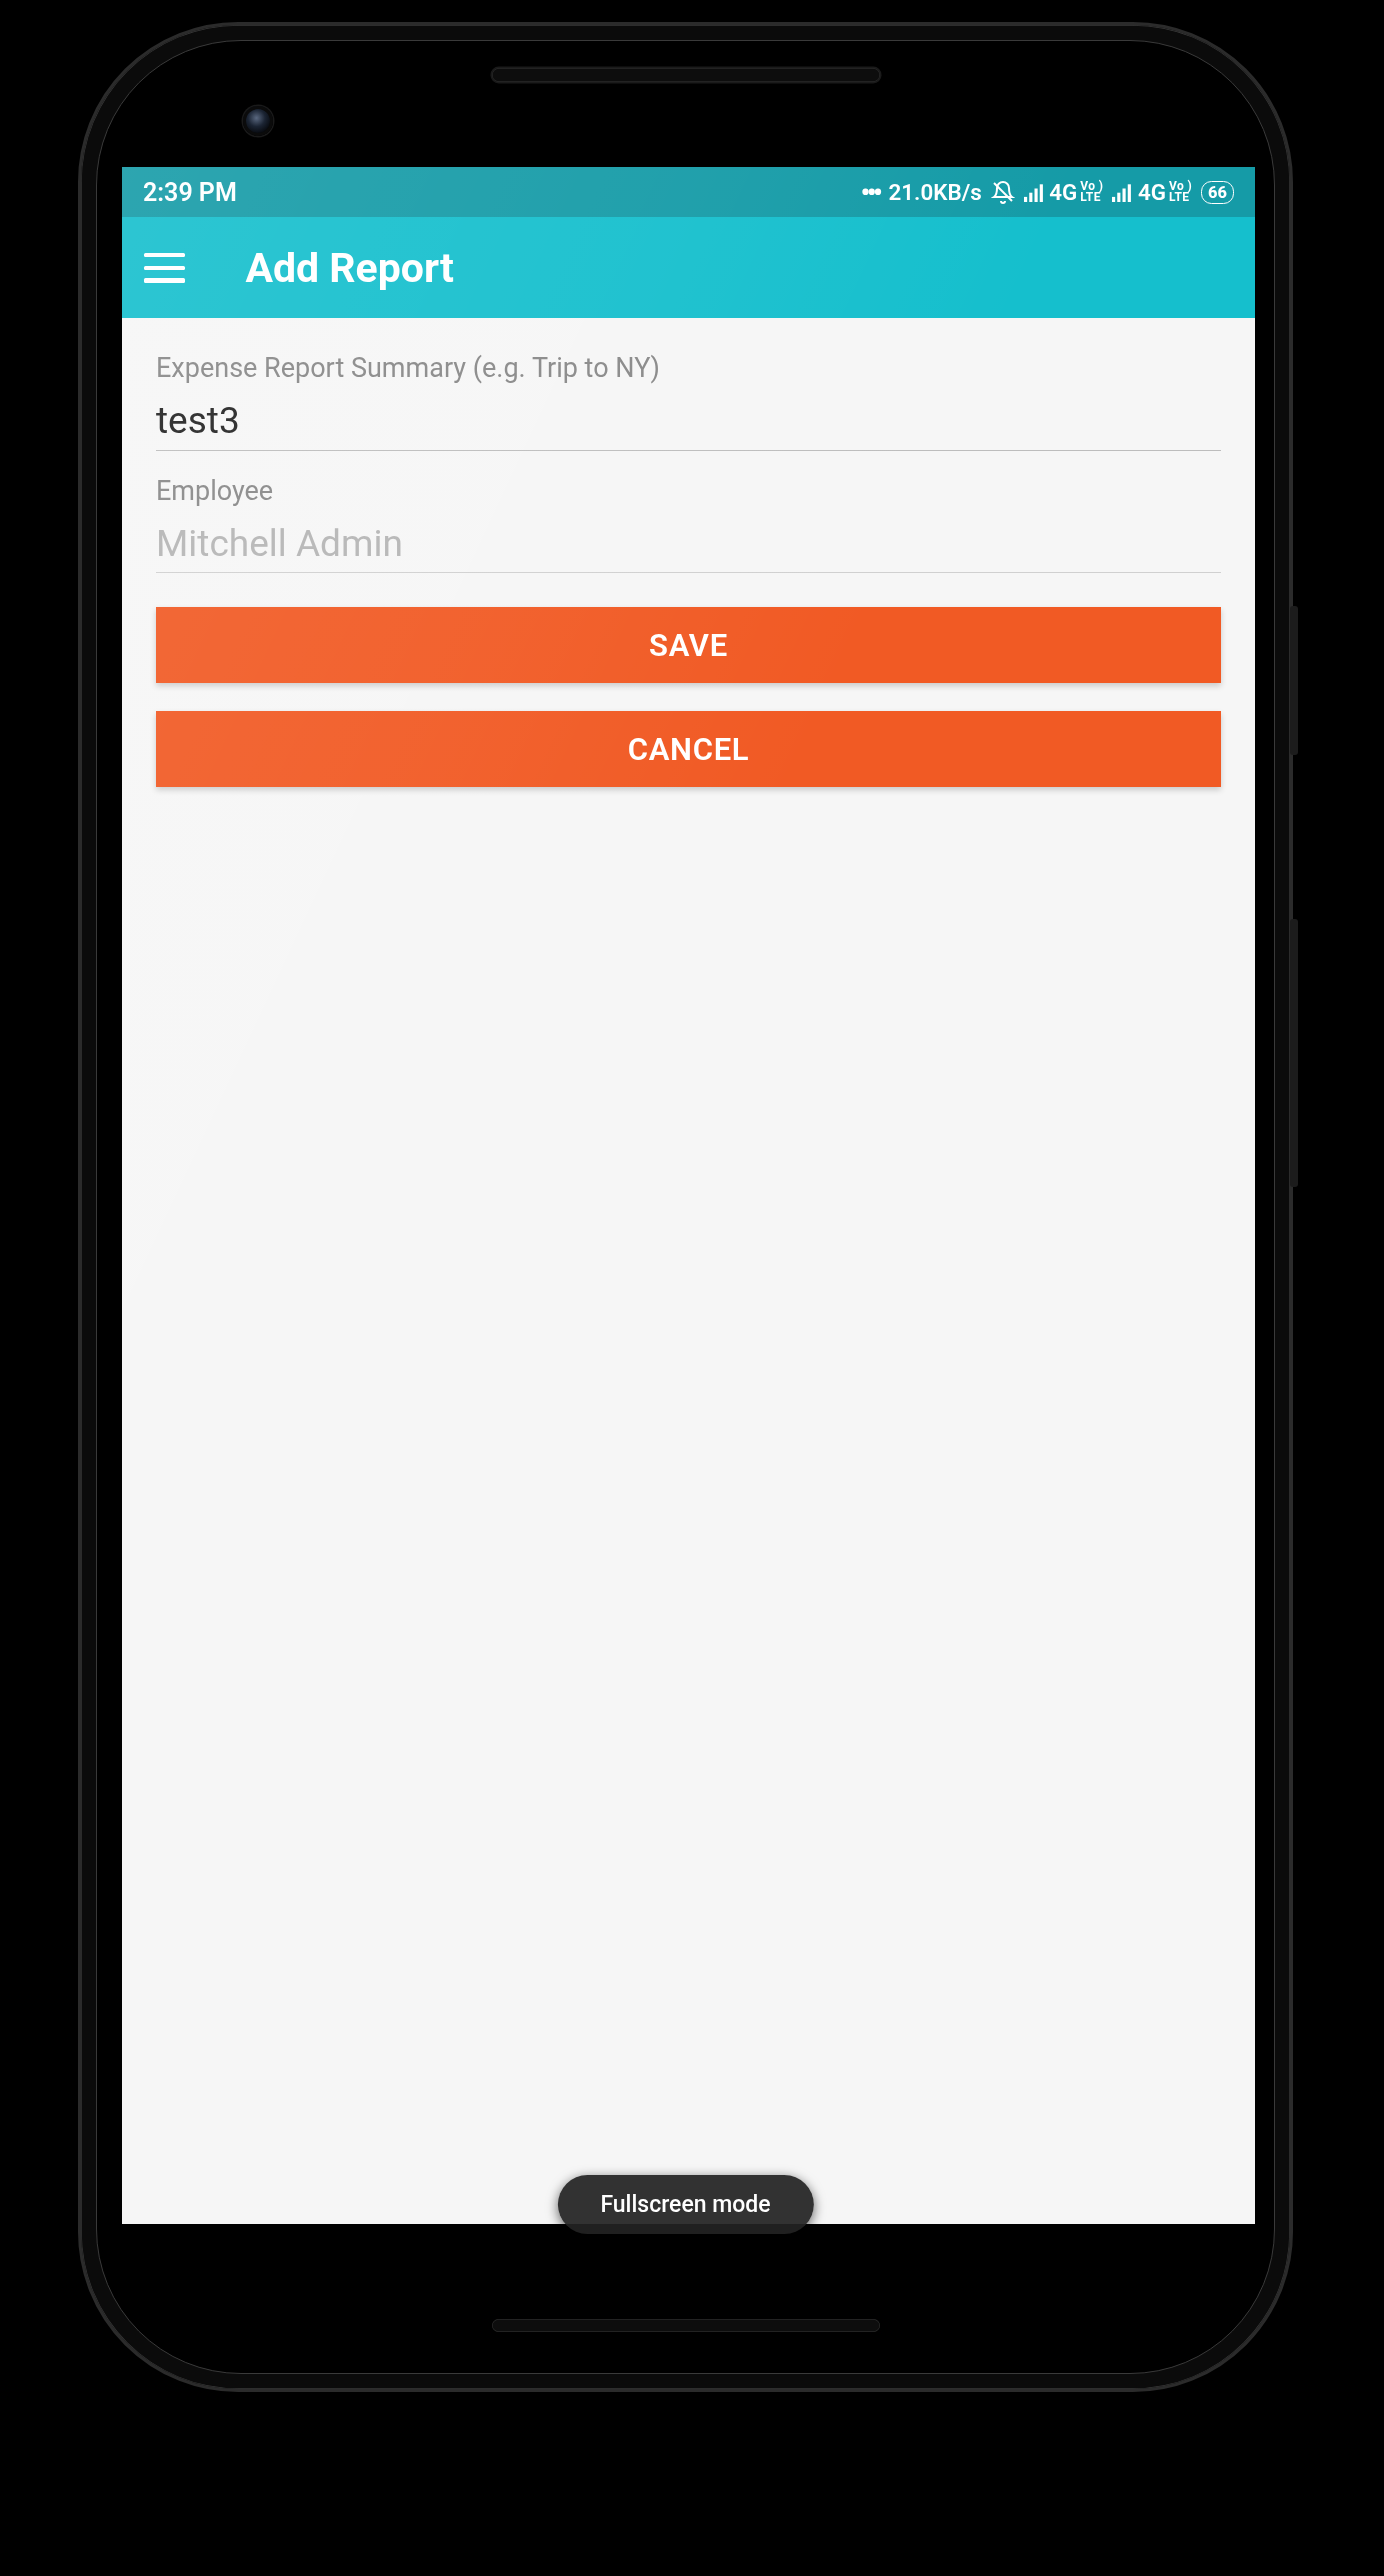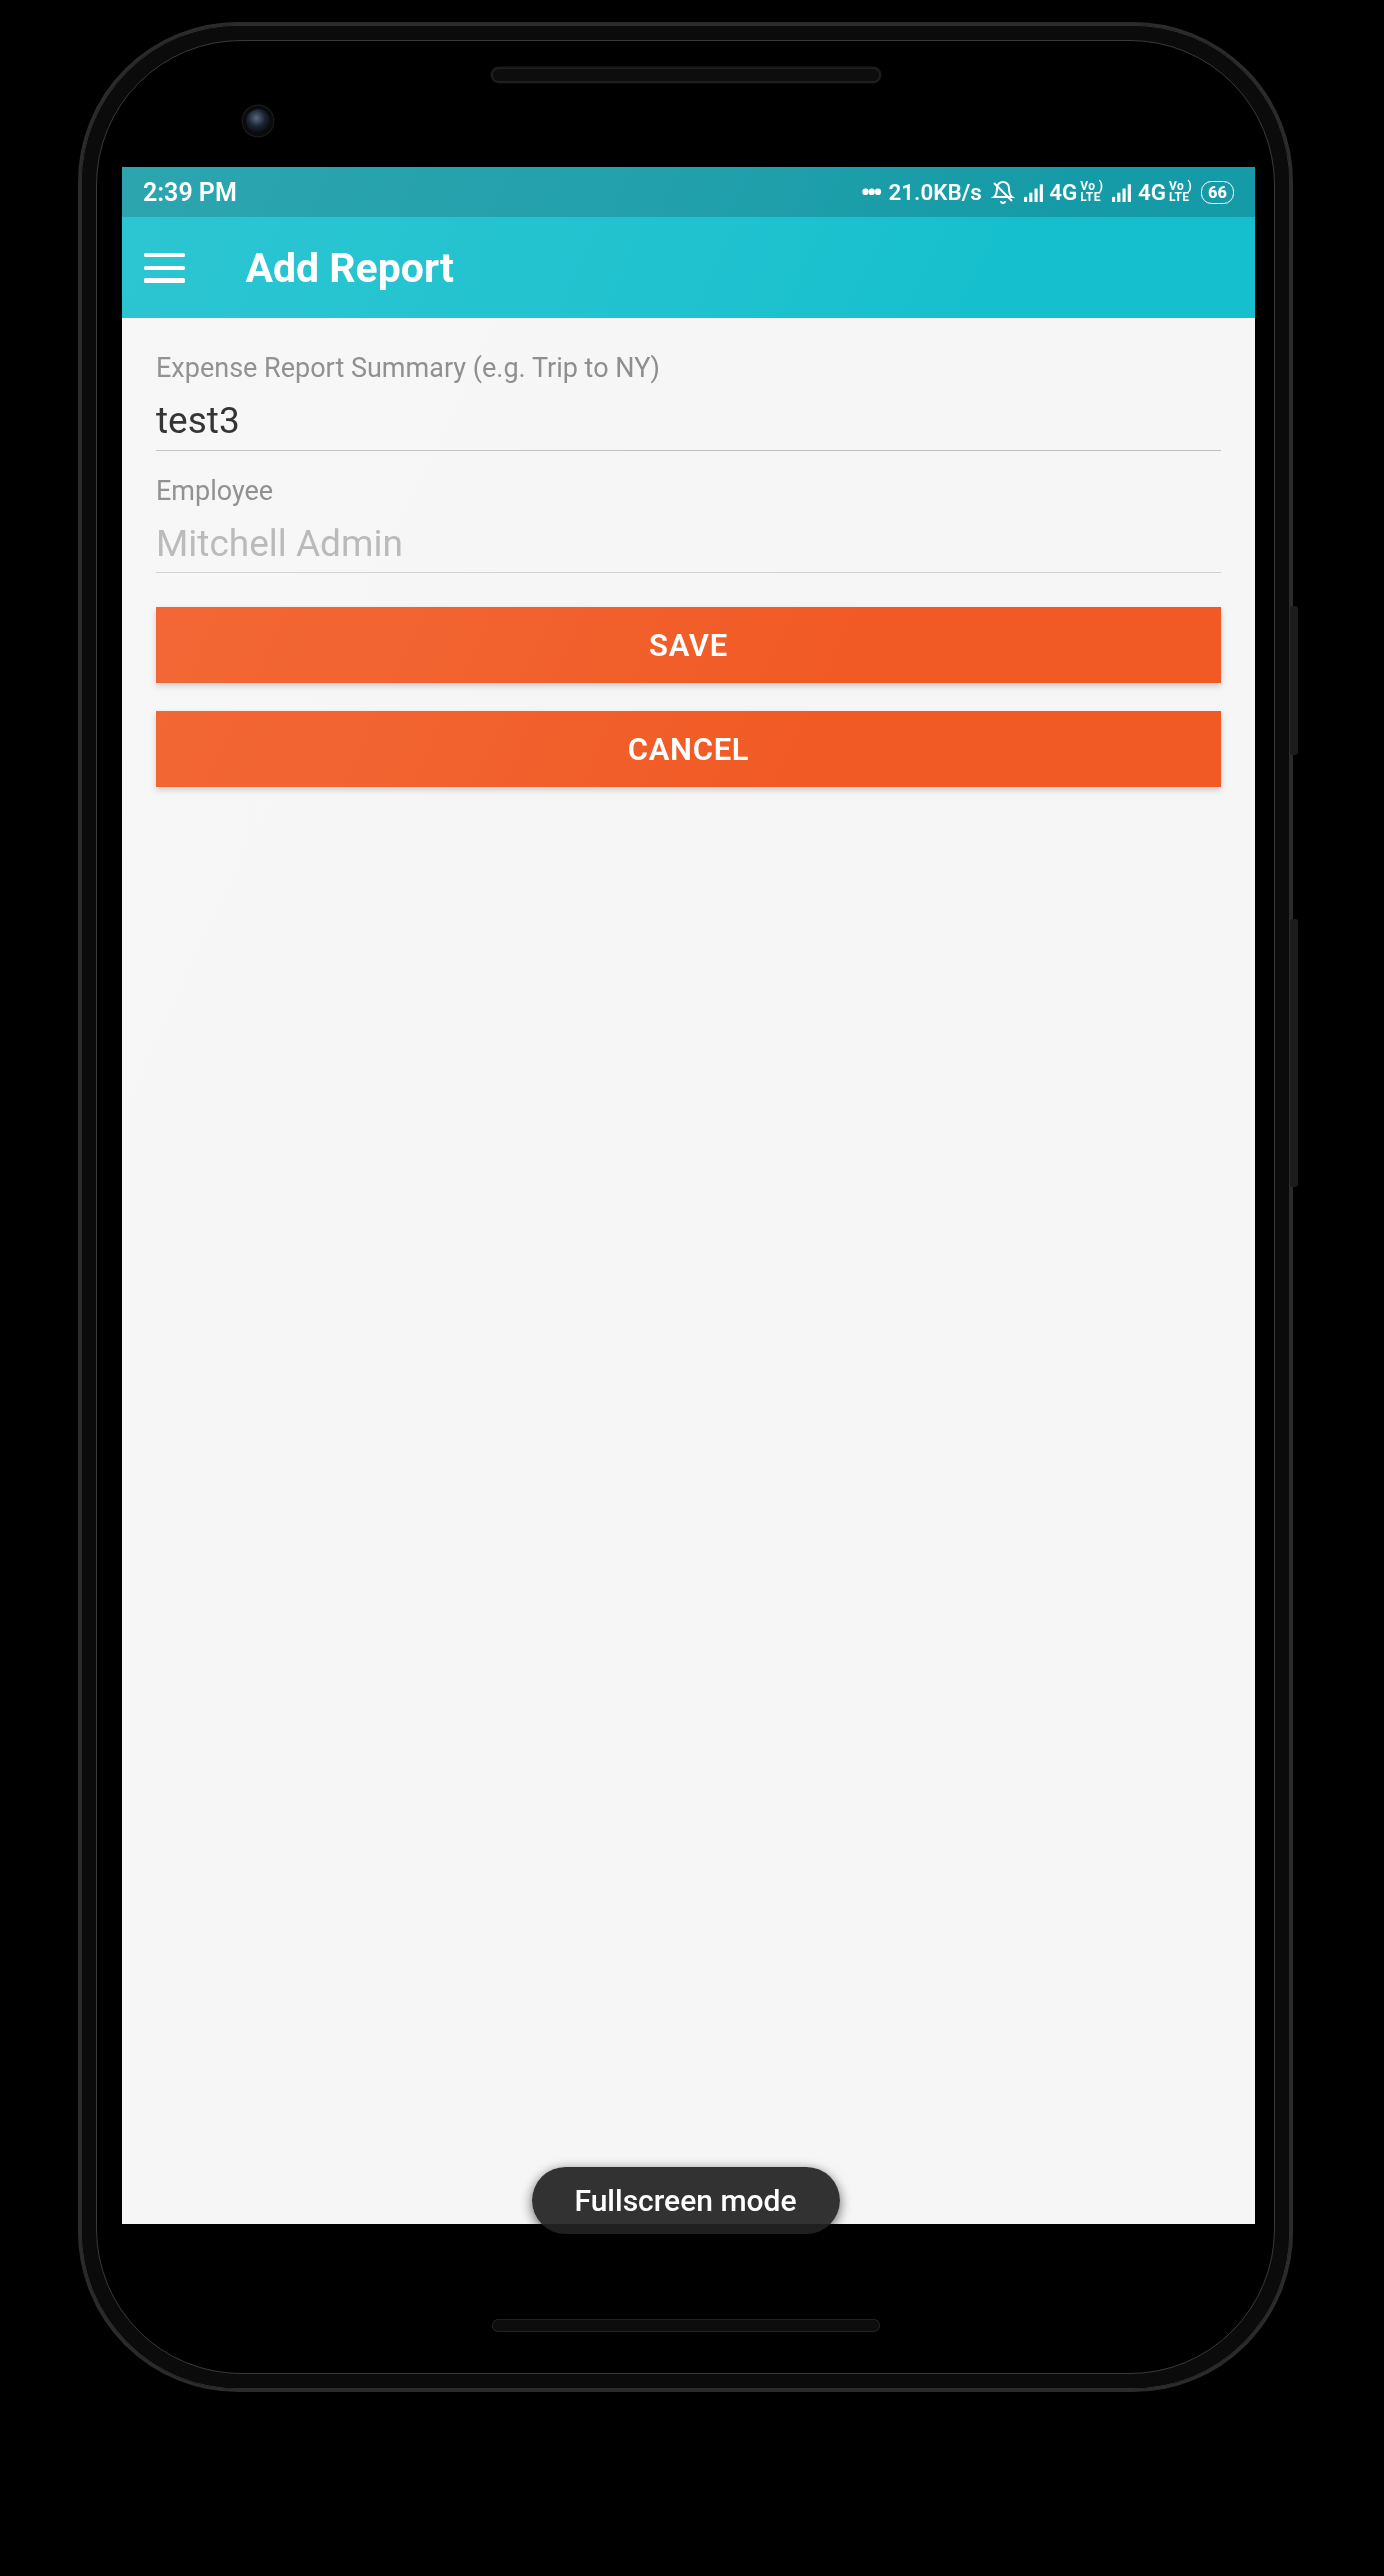--- a/index.html
+++ b/index.html
@@ -28,21 +28,21 @@
 .hamburger span{display:block;height:4.5px;width:100%;background:#fff;border-radius:1.5px}
 .form{padding:34px 34px 0 34px}
 .field{margin-bottom:24px}
 .field-label{font-size:27px;color:#888}
 .text-input{width:100%;border:none;border-bottom:1.5px solid #bdbdbd;background:transparent;font-size:37px;padding:15px 0 7.5px 0;outline:none;color:#222;font-family:inherit}
 .text-input::placeholder{color:#b5b5b5}
 .ro-input{font-size:37px;color:#b5b5b5;padding:15px 0 7.5px 0;border-bottom:1.5px solid #d0d0d0}
 .btn{display:block;width:100%;height:76px;background:#f15a24;color:#fff;border:none;font-size:31px;font-weight:600;letter-spacing:0.7px;margin-top:34px;box-shadow:0 3px 6px rgba(0,0,0,.18);cursor:pointer;font-family:inherit}
 .btn + .btn{margin-top:28px}
 .gloss{position:absolute;top:0;left:0;width:100%;height:100%;pointer-events:none;background:linear-gradient(115deg,rgba(255,255,255,.10) 0%,rgba(255,255,255,.05) 28%,rgba(255,255,255,0) 46%)}
-.fullscreen-pill{position:absolute;bottom:155px;left:50%;transform:translateX(-50%);background:rgba(34,34,34,.93);color:#fff;font-size:30px;padding:16.4px 43px;border-radius:37px;font-weight:500;box-shadow:0 3px 12px rgba(0,0,0,.6)}
+.fullscreen-pill{position:absolute;bottom:155px;left:50%;transform:translateX(-50%);background:rgba(34,34,34,.93);color:#fff;font-size:23px;padding:16.4px 43px;border-radius:37px;font-weight:500;box-shadow:0 3px 12px rgba(0,0,0,.6)}
 </style>
 </head>
 <body>
 
 <div class="stage">
   <div class="frame-shadow"></div>
   <div class="phone">
     <div class="side-btn b1"></div>
     <div class="side-btn b2"></div>
     <div class="phone-inner">

